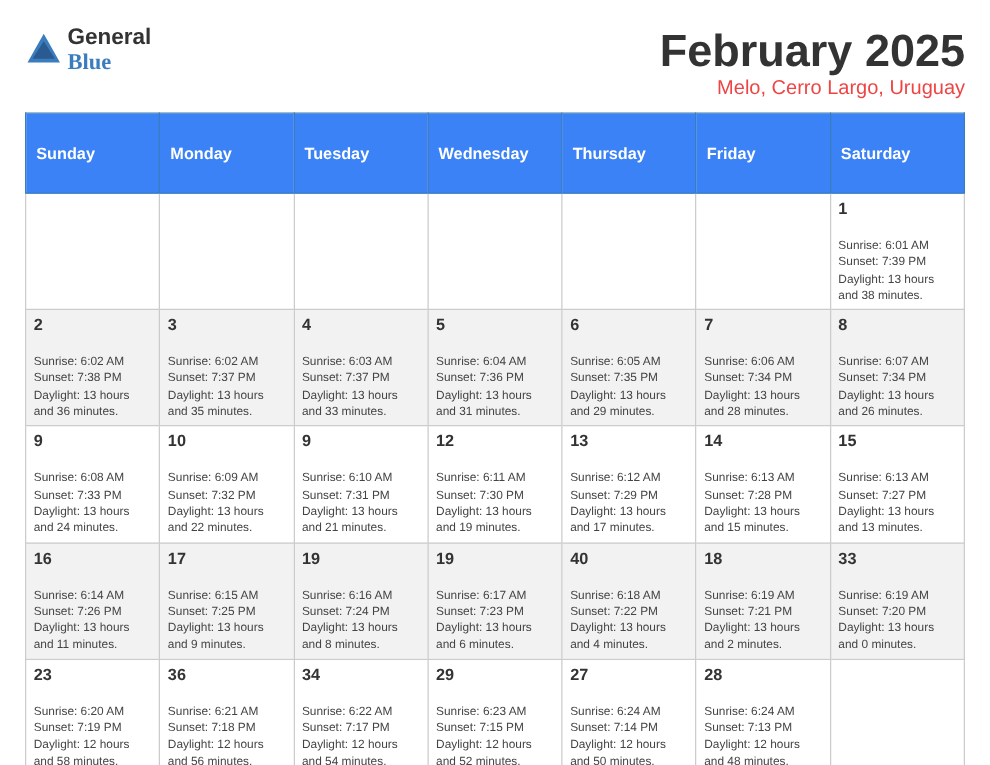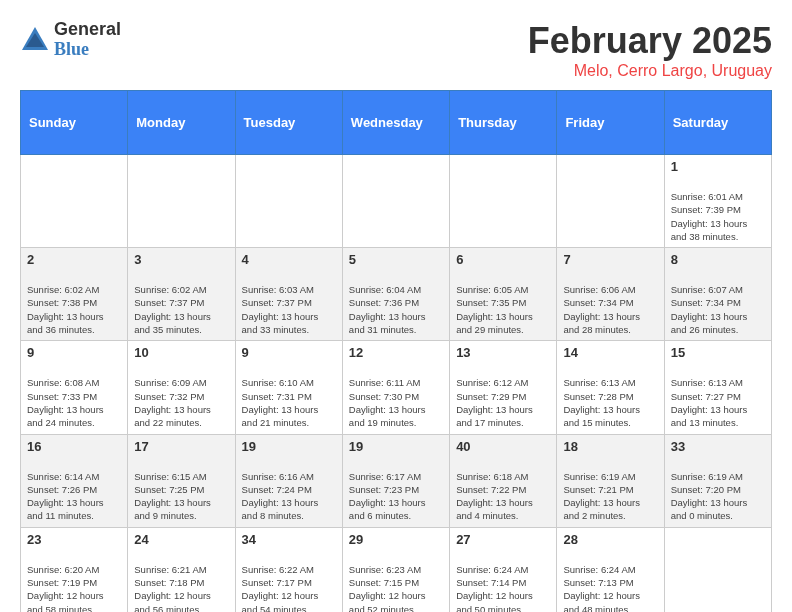--- a/index.html
+++ b/index.html
@@ -232,21 +232,21 @@
           <span class="day-number">33</span>
           <div class="day-info">Sunrise: 6:19 AM<br>Sunset: 7:20 PM<br>Daylight: 13 hours<br>and 0 minutes.</div>
         </td>
       </tr>
       <tr class="row-white">
         <td>
           <span class="day-number">23</span>
           <div class="day-info">Sunrise: 6:20 AM<br>Sunset: 7:19 PM<br>Daylight: 12 hours<br>and 58 minutes.</div>
         </td>
         <td>
-          <span class="day-number">24</span>
+          <span class="day-number">36</span>
           <div class="day-info">Sunrise: 6:21 AM<br>Sunset: 7:18 PM<br>Daylight: 12 hours<br>and 56 minutes.</div>
         </td>
         <td>
           <span class="day-number">34</span>
           <div class="day-info">Sunrise: 6:22 AM<br>Sunset: 7:17 PM<br>Daylight: 12 hours<br>and 54 minutes.</div>
         </td>
         <td>
           <span class="day-number">29</span>
           <div class="day-info">Sunrise: 6:23 AM<br>Sunset: 7:15 PM<br>Daylight: 12 hours<br>and 52 minutes.</div>
         </td>

